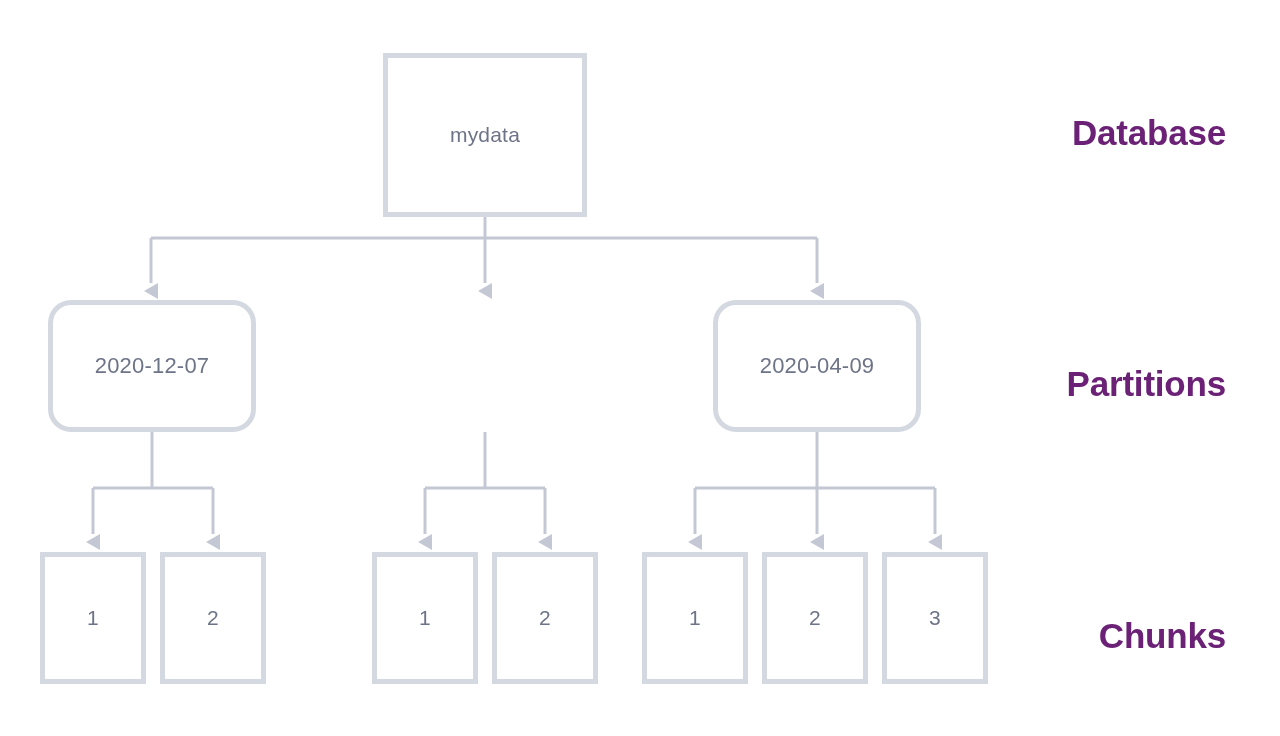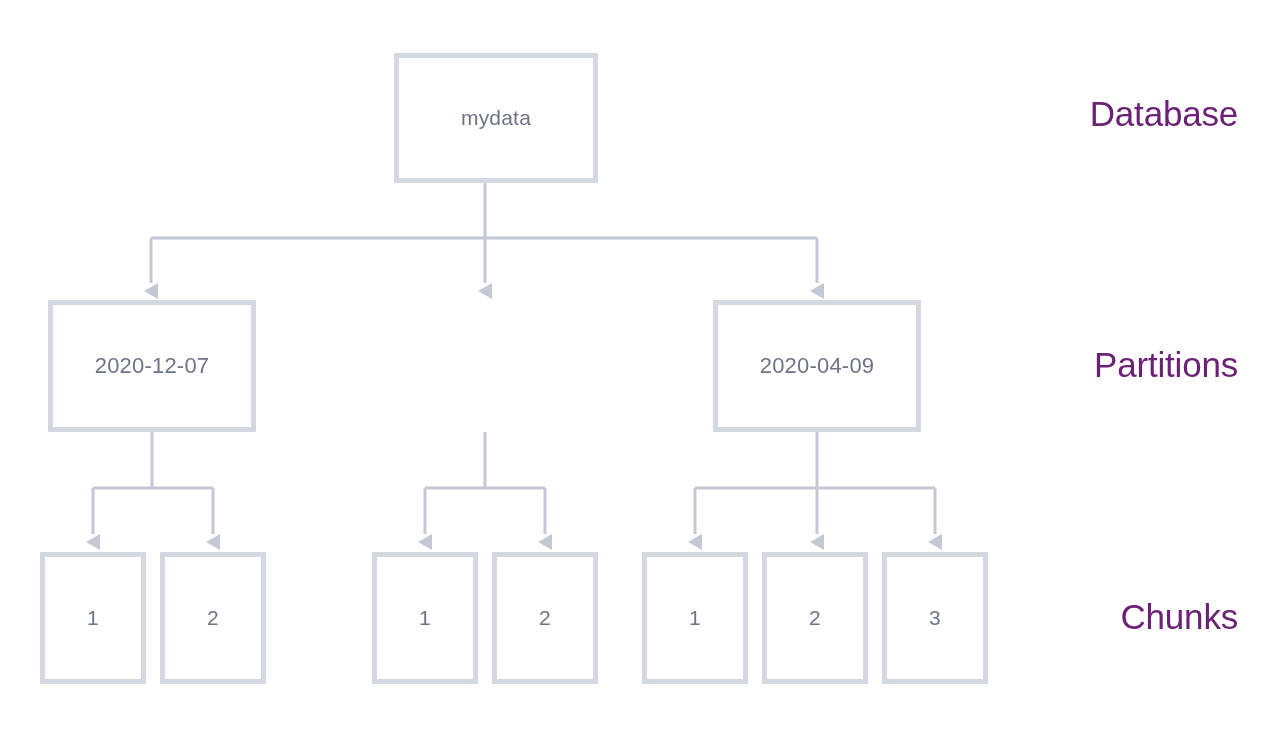--- a/index.html
+++ b/index.html
@@ -38,31 +38,32 @@
     background: #ffffff;
     border: 5px solid #d4d8e1;
     display: flex;
     align-items: center;
     justify-content: center;
     color: #6e7487;
     font-weight: 400;
     letter-spacing: 0.2px;
   }
   .node.db {
-    left: 394px;
+    left: 383px;
     top: 53px;
     width: 204px;
-    height: 130px;
+    height: 164px;
     font-size: 21px;
   }
   .node.partition {
     top: 300px;
     width: 208px;
     height: 132px;
     font-size: 22px;
+    border-radius: 23px;
   }
   .node.partition.p0 { left: 48px;  }
   .node.partition.p1 { left: 381px; }
   .node.partition.p2 { left: 713px; }
 
   .node.chunk {
     top: 552px;
     width: 106px;
     height: 132px;
     font-size: 21px;
@@ -71,28 +72,29 @@
   .node.chunk.c01 { left: 160px; }
   .node.chunk.c10 { left: 372px; }
   .node.chunk.c11 { left: 492px; }
   .node.chunk.c20 { left: 642px; }
   .node.chunk.c21 { left: 762px; }
   .node.chunk.c22 { left: 882px; }
 
   
   .tier-label {
     position: absolute;
-    right: 42px;
+    right: 54px;
     text-align: right;
     white-space: nowrap;
     color: #6b2175;
-    font-weight: normal;
+    font-weight: bold;
     font-size: 35px;
     letter-spacing: -0.2px;
     line-height: 1;
+    margin-top: 19px;
   }
   .tier-label.l0 { top: 96px;  }
   .tier-label.l1 { top: 347px; }
   .tier-label.l2 { top: 599px; }
 </style>
 </head>
 <body>
 
 <div id="stage">
 

